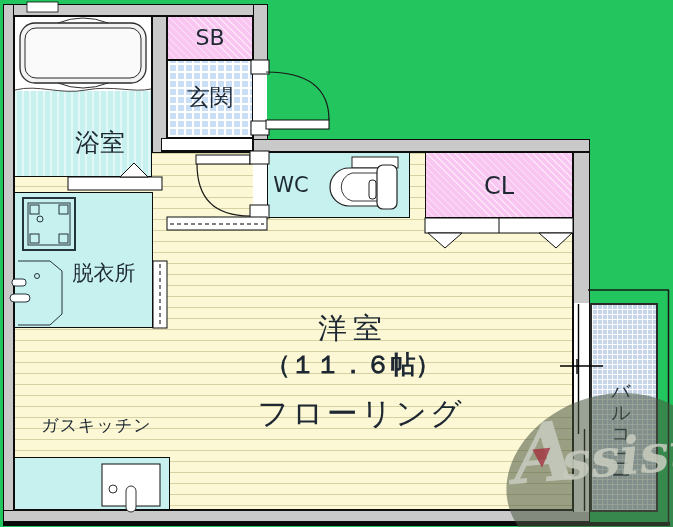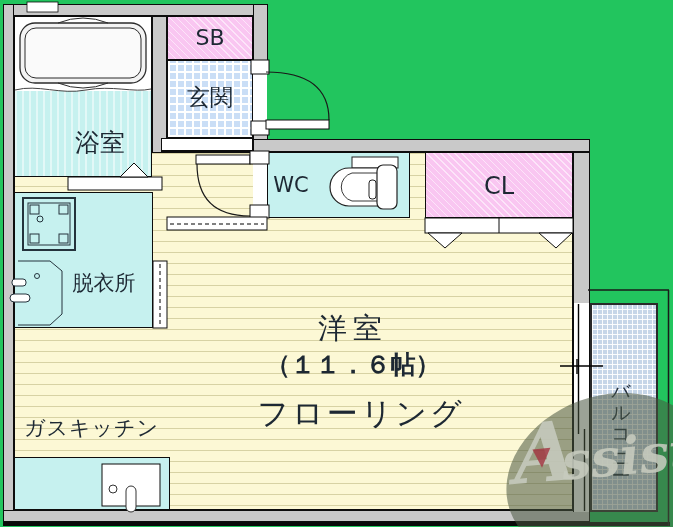--- a/index.html
+++ b/index.html
@@ -159,27 +159,27 @@
 
     <g stroke="#1a1a1a" stroke-width="1.5" fill="none">
       <path d="M588,290 H669"></path>
       <path d="M668.5,290 V526"></path>
     </g>
   </svg>
 
   <div class="lbl" style="left:167px;top:26px;width:86px;font-size:22px;">SB</div>
   <div class="lbl" style="left:167px;top:85px;width:86px;font-size:23px;">玄関</div>
   <div class="lbl" style="left:14px;top:130px;width:138px;font-size:25px;margin-left:17px;">浴室</div>
-  <div class="lbl" style="left:54px;top:262px;width:100px;font-size:21px;margin-top:10px;">脱衣所</div>
+  <div class="lbl" style="left:54px;top:262px;width:100px;font-size:21px;">脱衣所</div>
   <div class="lbl" style="left:268px;top:174px;width:46px;font-size:21px;">WC</div>
   <div class="lbl" style="left:253px;top:313px;width:200px;font-size:29px;letter-spacing:6px;">洋室</div>
   <div class="lbl" style="left:425px;top:174px;width:148px;font-size:24px;">CL</div>
   <div class="lbl" style="left:243px;top:352px;width:220px;font-size:25px;font-weight:bold;">（１１．６帖）</div>
   <div class="lbl" style="left:251px;top:397px;width:220px;font-size:31px;letter-spacing:3px;">フローリング</div>
-  <div class="lbl" style="left:24px;top:417px;width:145px;font-size:21px;letter-spacing:1px;text-align:left;">ガスキッチン</div>
+  <div class="lbl" style="left:24px;top:417px;width:145px;font-size:17px;letter-spacing:1px;text-align:center;">ガスキッチン</div>
   <div class="lbl vert" style="left:611px;top:348px;height:140px;font-size:19px;color:#25303f;letter-spacing:2px;">バルコニー</div>
 
   <svg id="logo" width="673" height="527" viewBox="0 0 673 527">
     <g transform="rotate(-5 595 465)">
       <ellipse cx="606" cy="477" rx="103" ry="80" fill="rgba(72,86,64,0.55)" transform="rotate(-15 606 477)"></ellipse>
       <text x="514" y="477" style="font:italic 700 82px 'DejaVu Serif','Liberation Serif',serif;" fill="rgba(198,203,190,0.88)">A</text>
       <polygon points="534,444 552,444 542,463" fill="rgba(163,51,64,0.8)"></polygon>
       <text x="562" y="477" style="font:italic 700 52px 'DejaVu Serif','Liberation Serif',serif;" fill="rgba(198,203,190,0.88)">ssist</text>
     </g>
   </svg>

